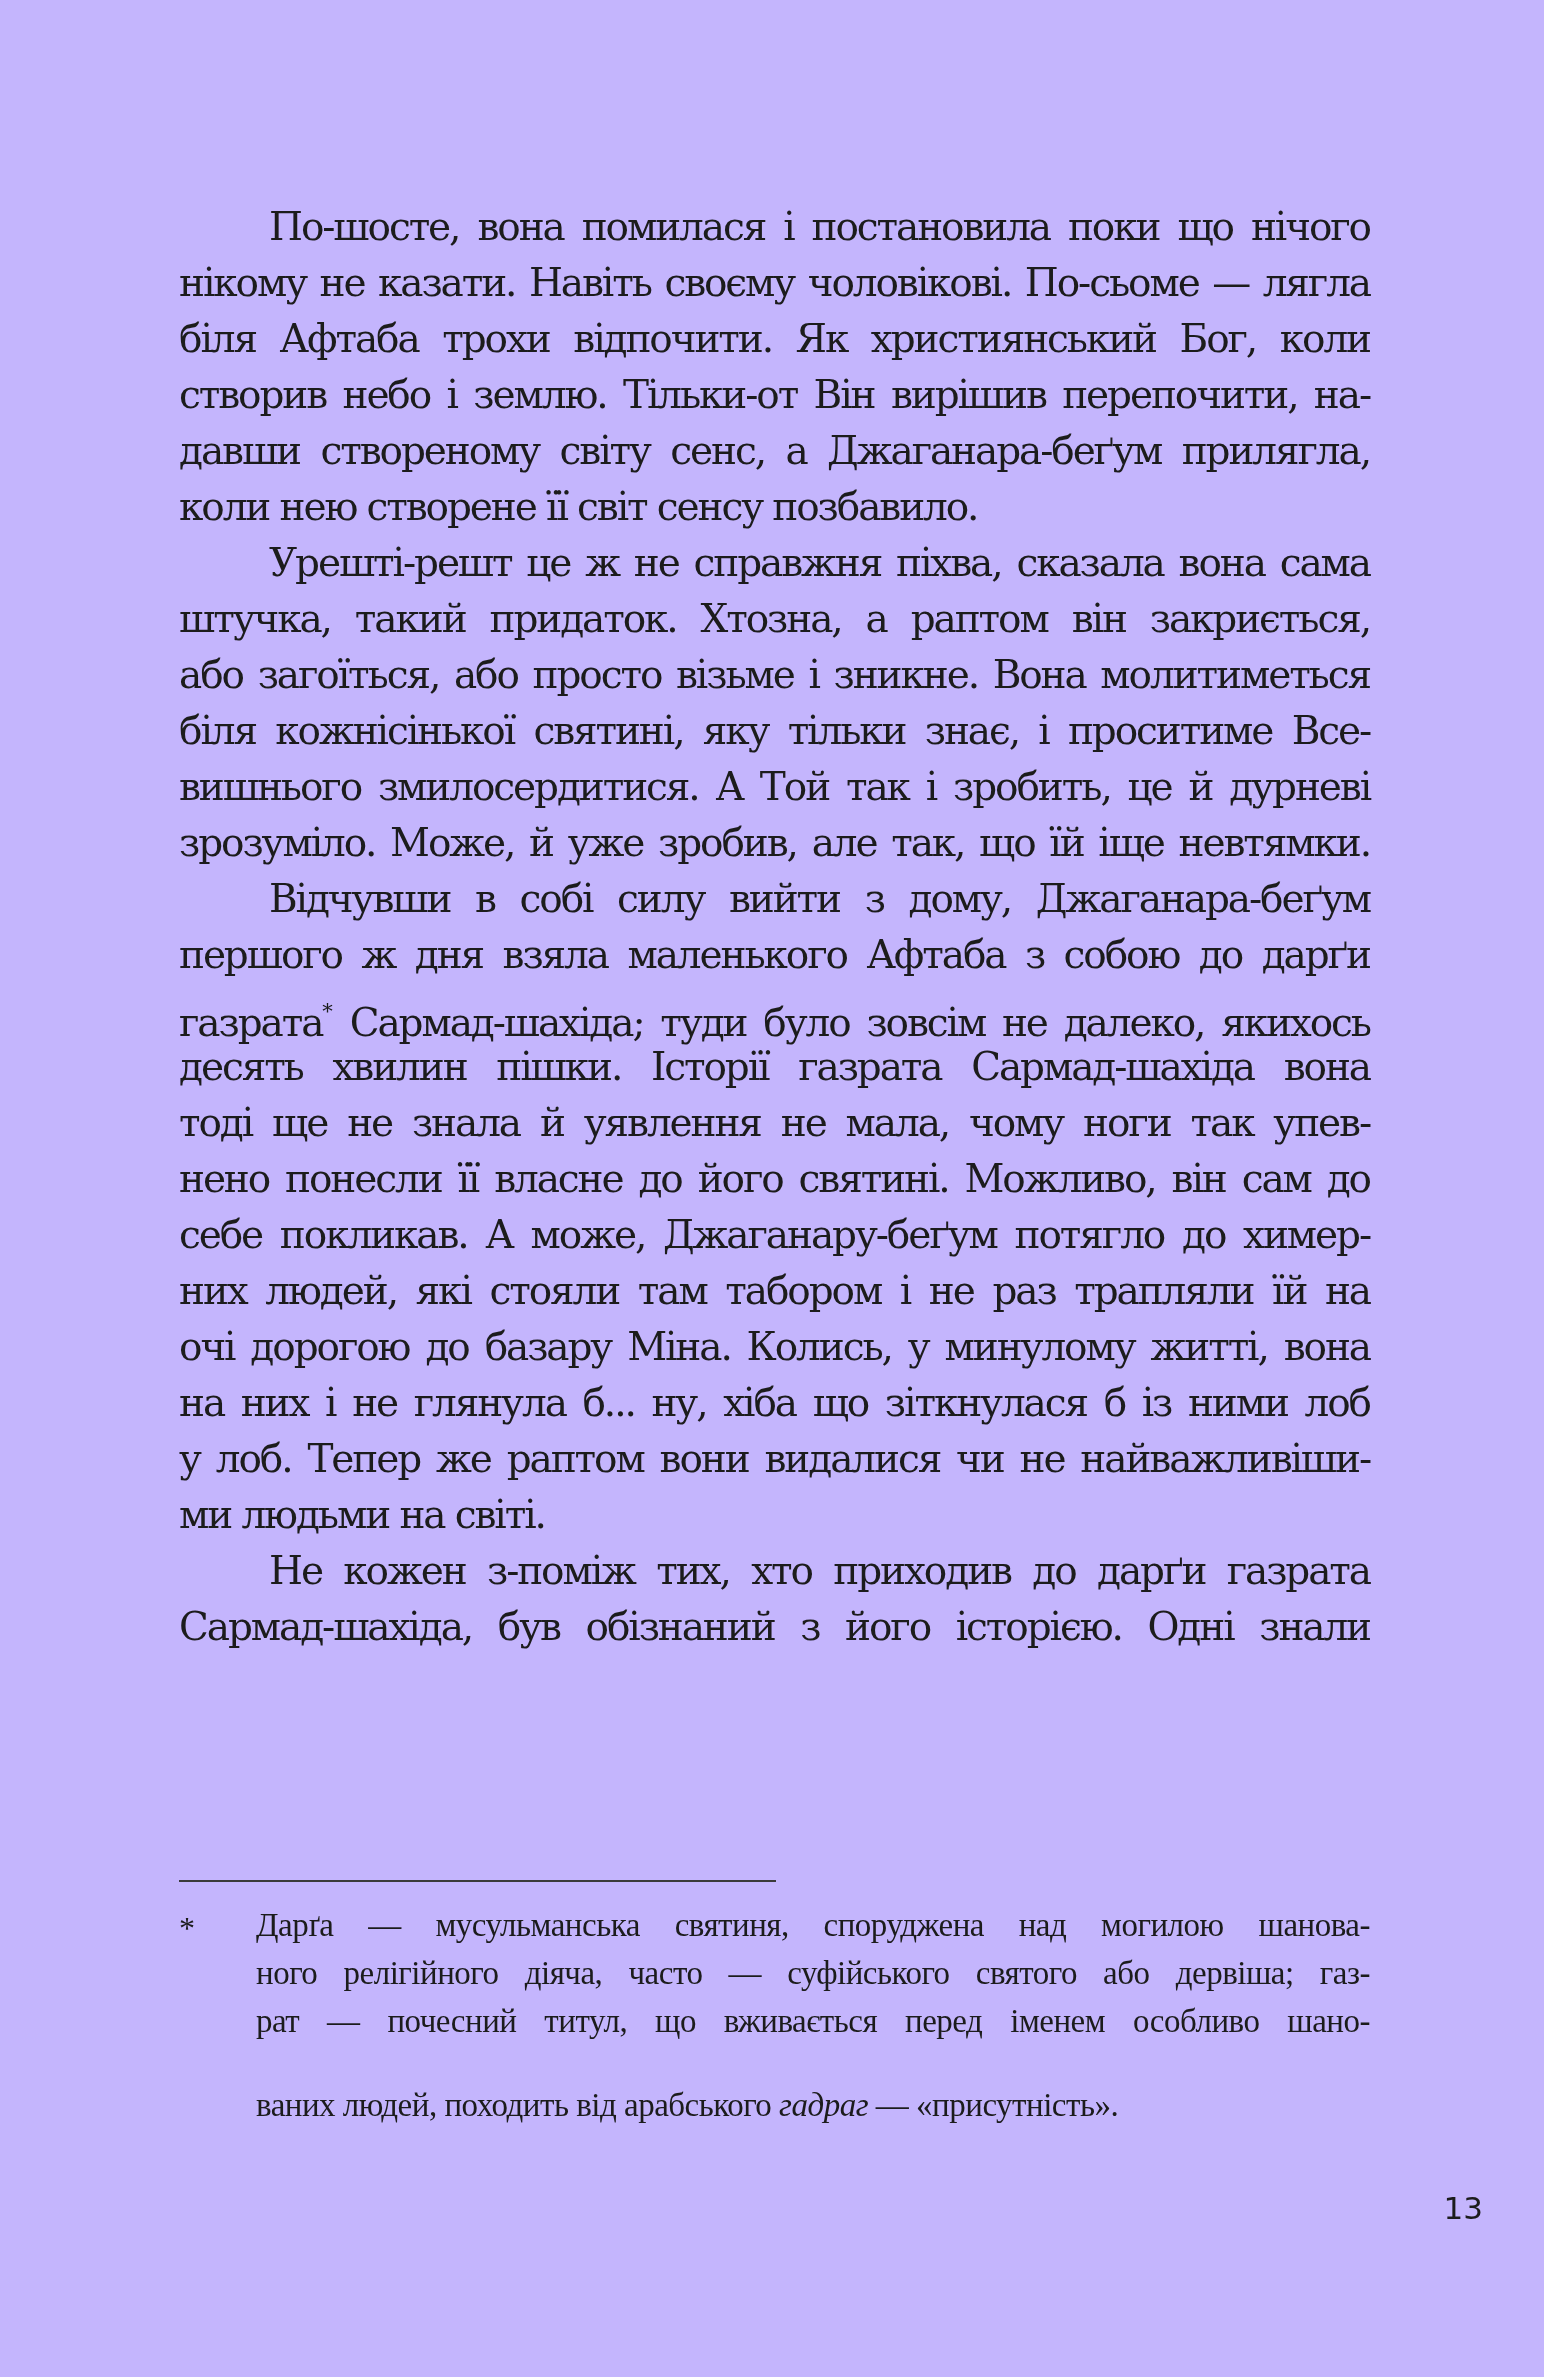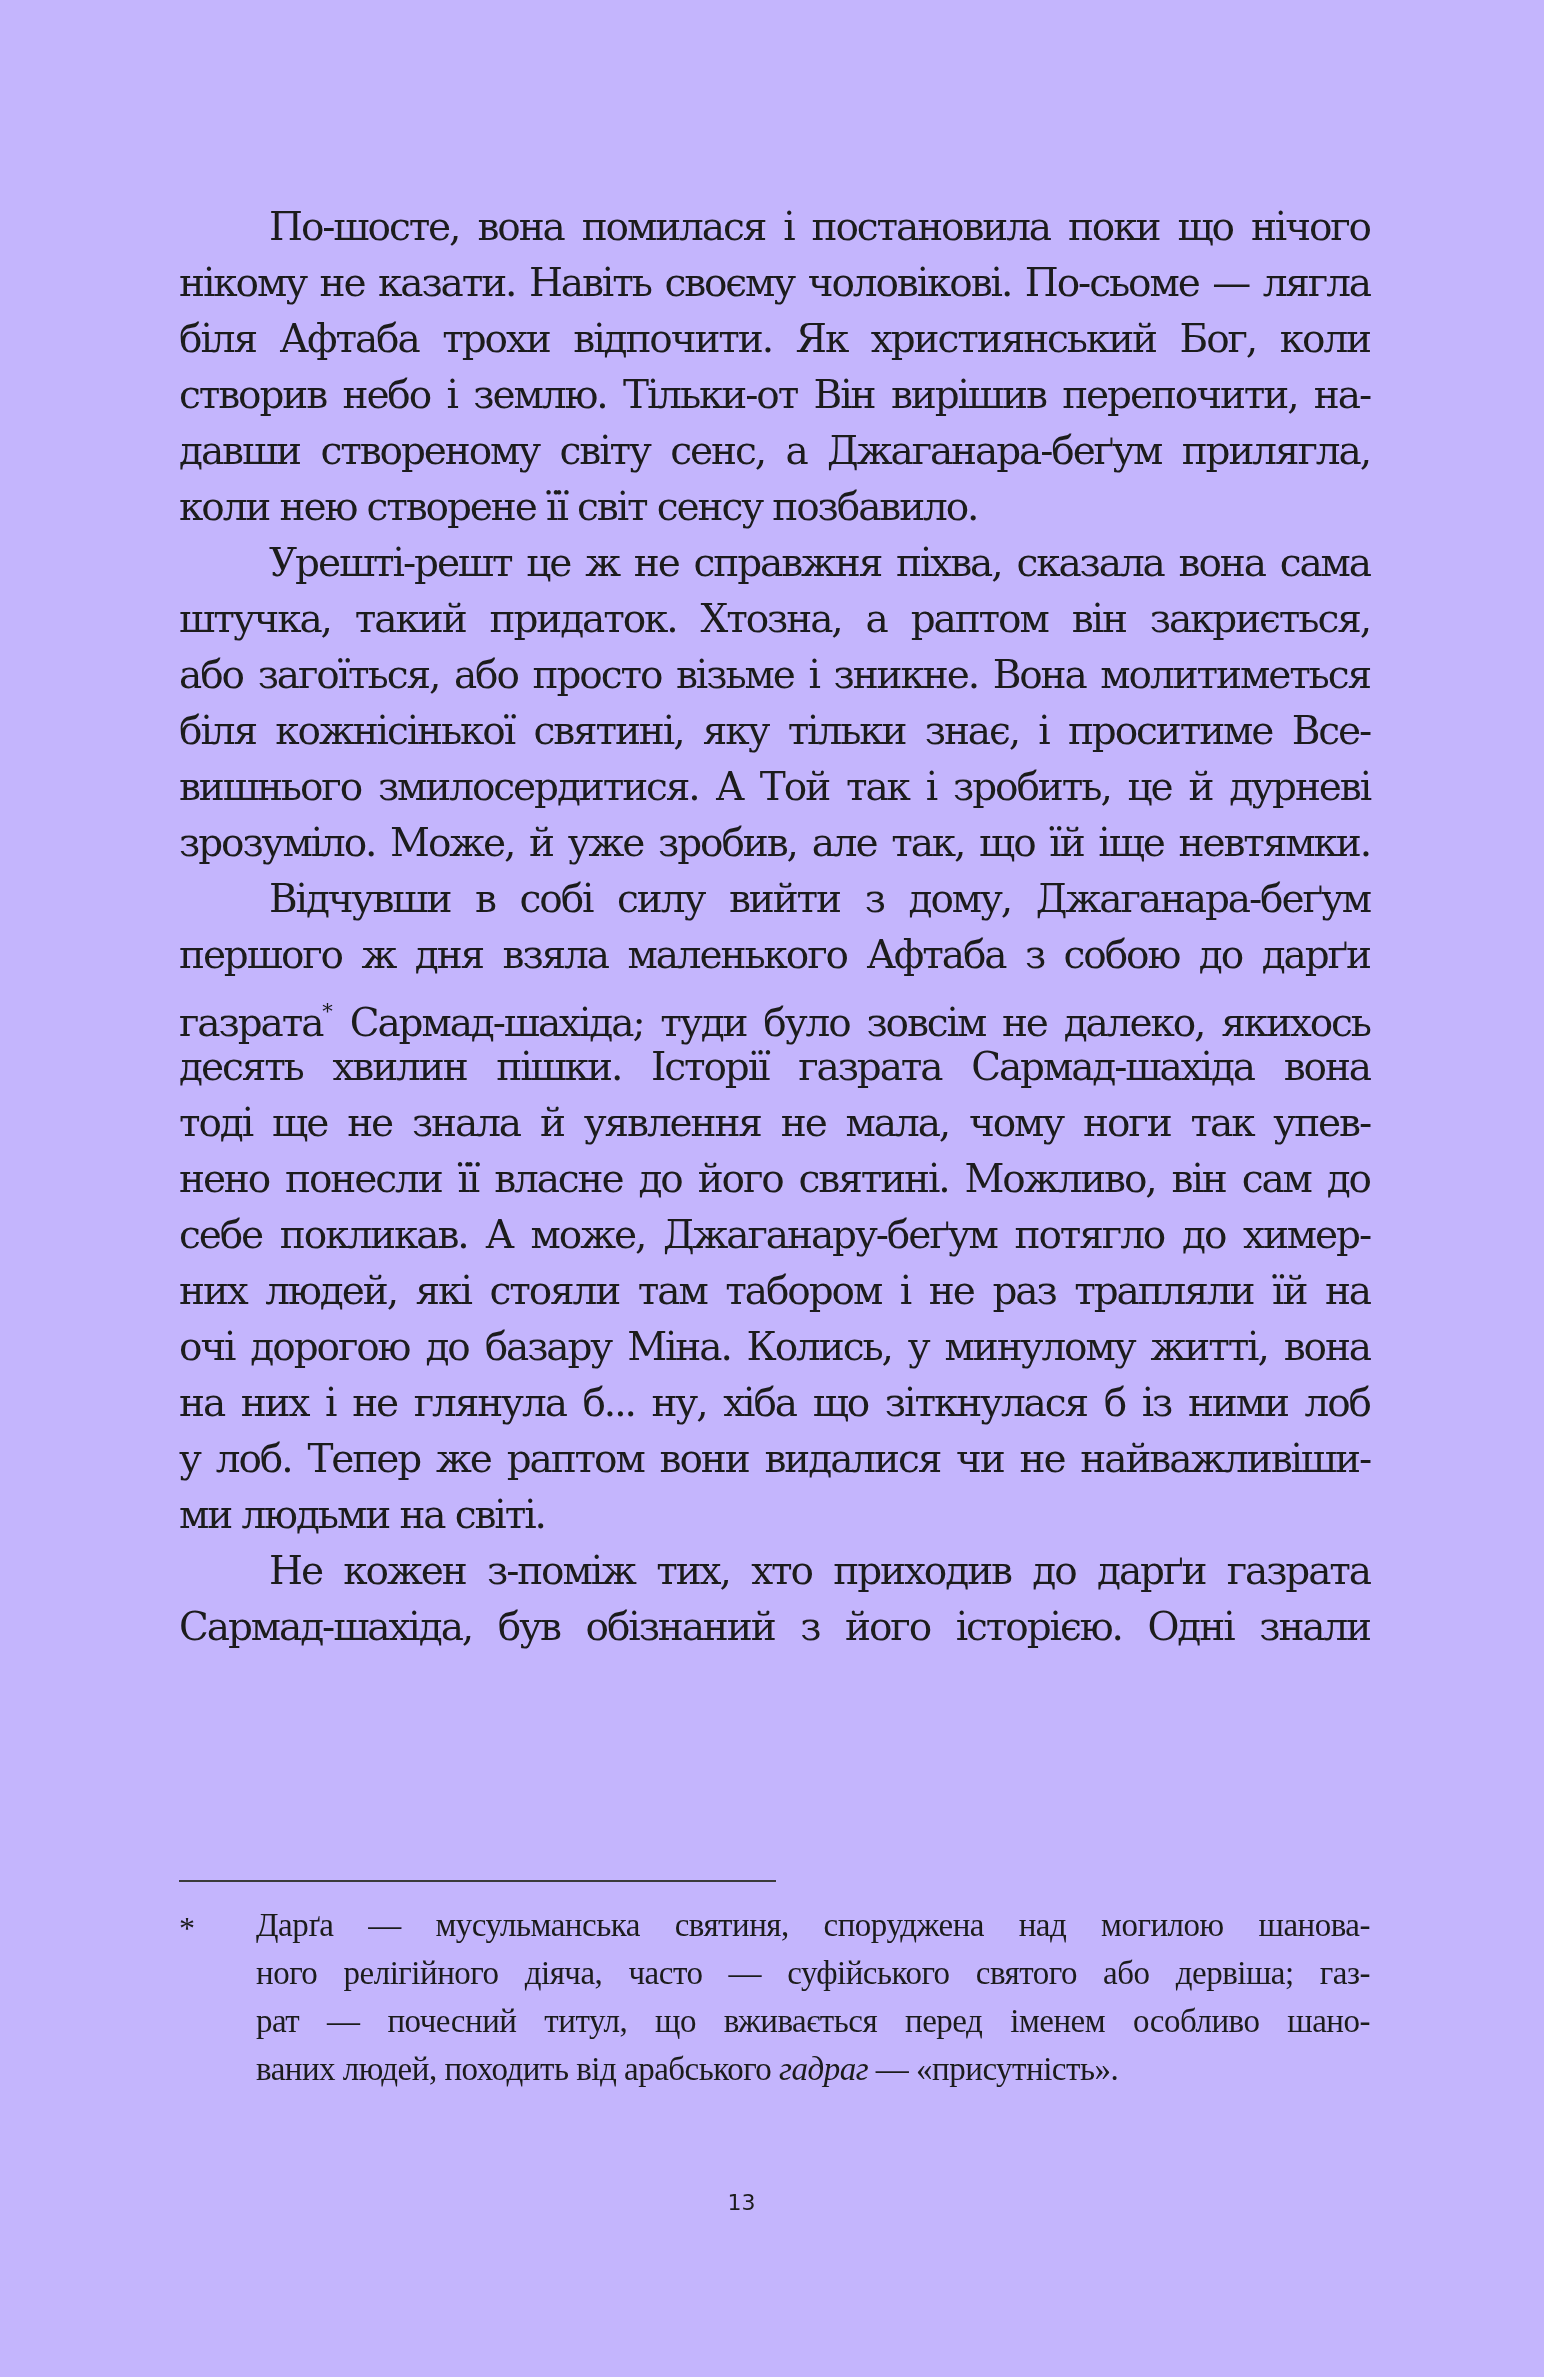--- a/index.html
+++ b/index.html
@@ -17,25 +17,25 @@
   .sup { font-size: 21px; vertical-align: 17.7px; letter-spacing: 0; }
   .rule { position: absolute; left: 179px; top: 1880px; width: 597px; height: 2.4px; background: #3a3a3a; }
   .footnote {
     position: absolute; left: 179px; top: 1901px; width: 1191px;
     font-family: "Liberation Serif", "DejaVu Serif", serif;
     font-size: 33px; line-height: 48px; color: #1c1c1c; letter-spacing: -0.5px;
   }
   .fn-marker { position: absolute; left: 0; top: 3.2px; font-size: 32px; }
   .fn-body { position: absolute; left: 77px; top: 0; width: 1114px; }
   .fn-line { display: block; white-space: nowrap; height: 48px; text-align: justify; text-align-last: justify; }
-  .fn-line.last { text-align-last: left; }
+  .fn-line.last { text-align-last: left; margin-top: 36px; }
   .it { font-style: italic; }
   .page-number {
-    position: absolute; left: 0; width: 1483px; top: 2190px; text-align: center;
-    font-family: "DejaVu Sans", "Liberation Sans", sans-serif; font-size: 22px; color: #1c1c1c;
+    position: absolute; left: 0; width: 1483px; top: 2190px; text-align: right;
+    font-family: "DejaVu Sans", "Liberation Sans", sans-serif; font-size: 31px; color: #1c1c1c;
   }
 </style>
 </head>
 <body>
 
 <div class="page">
   <div class="body-text">
 
     <span class="line indent">По-шосте, вона помилася і постановила поки що нічого</span>
     <span class="line">нікому не казати. Навіть своєму чоловікові. По-сьоме — лягла</span>

